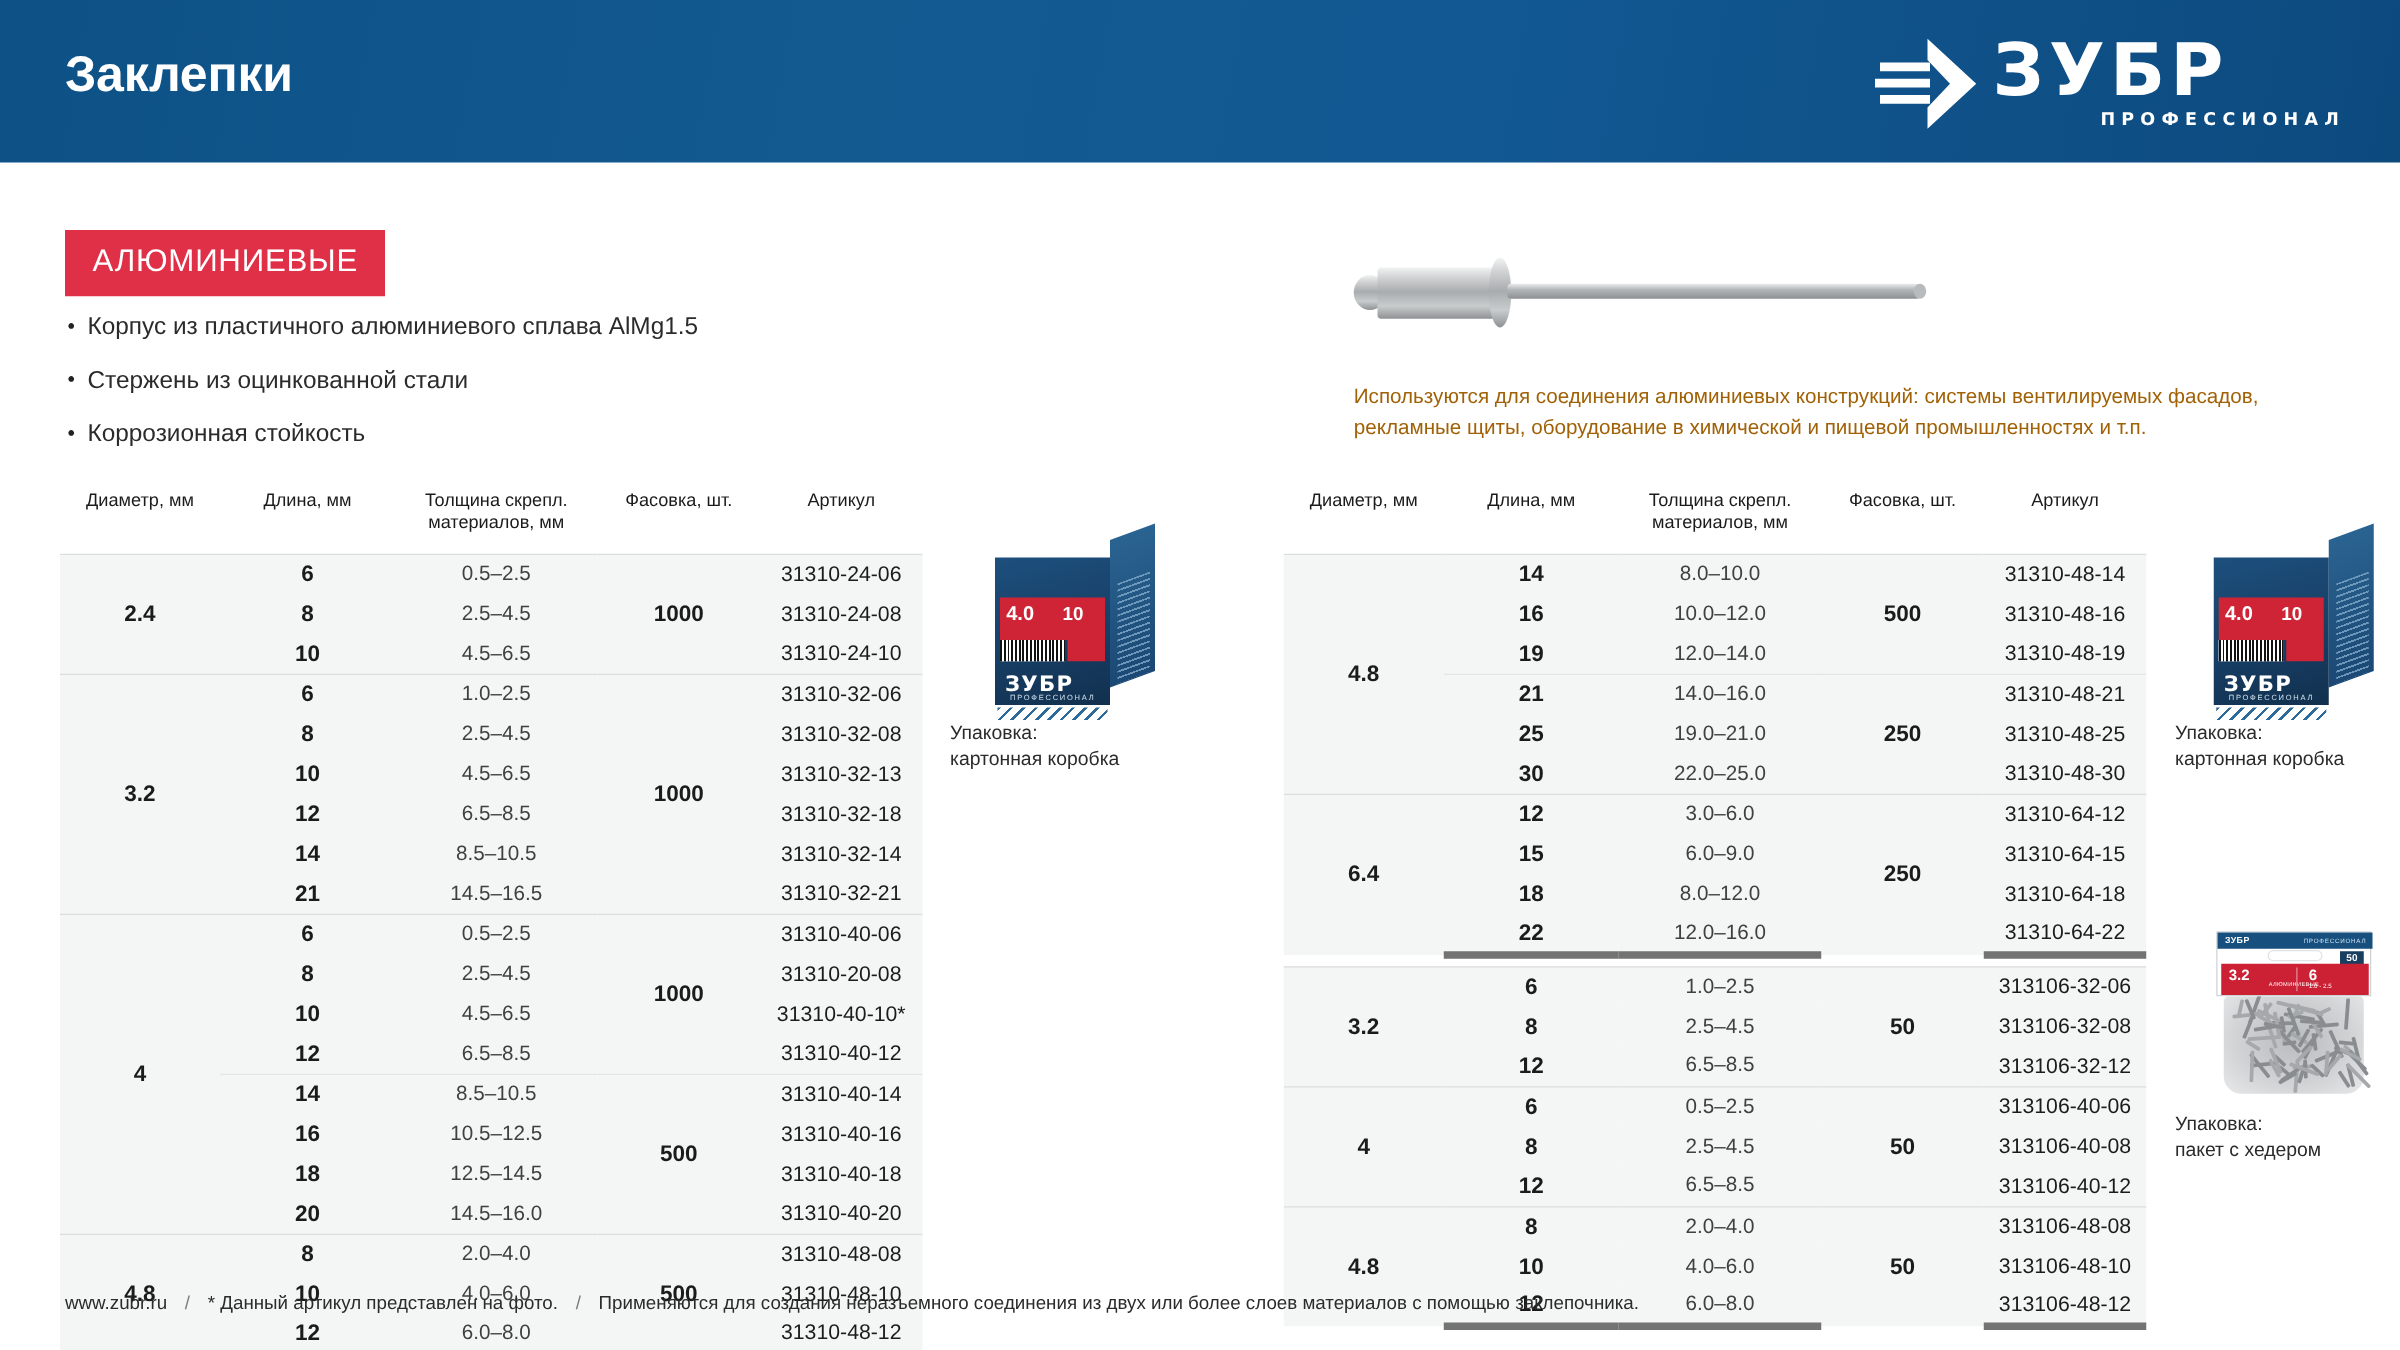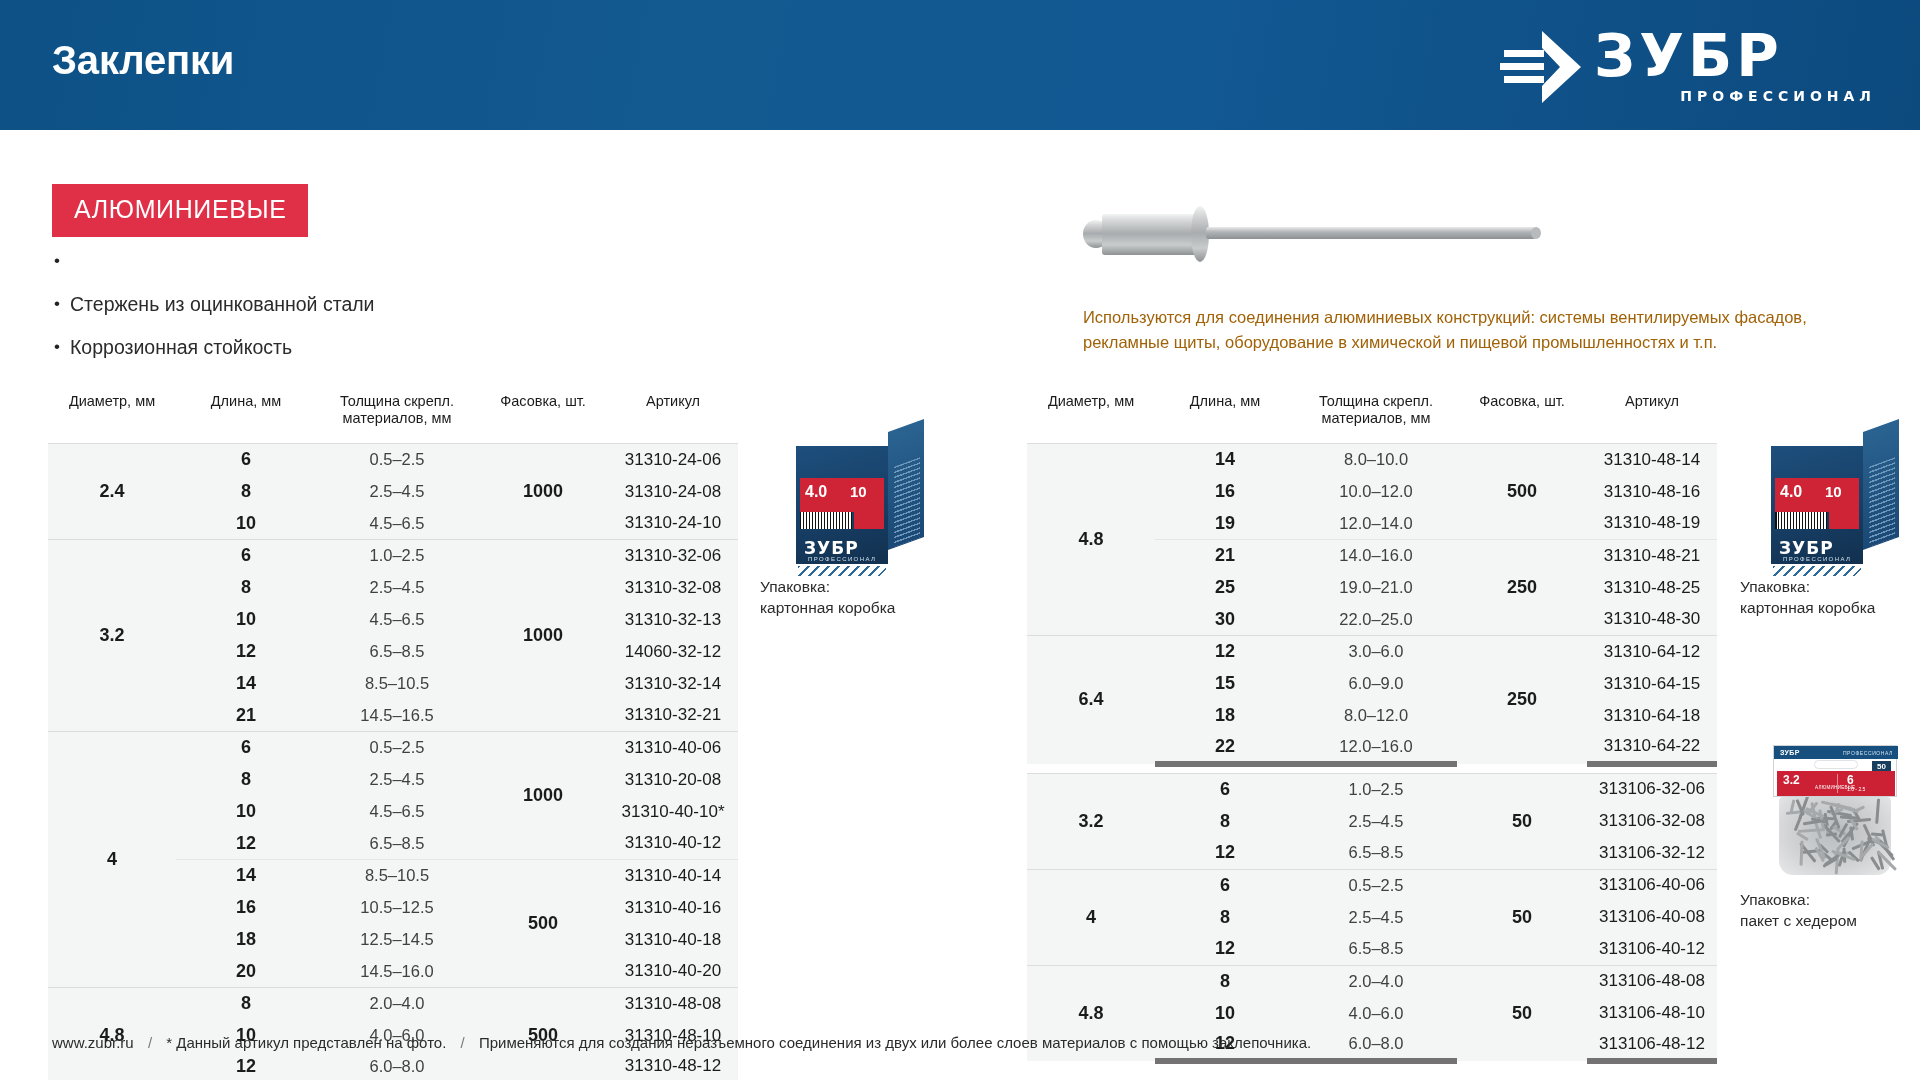--- a/index.html
+++ b/index.html
@@ -170,20 +170,21 @@
       <div class="logo-word">ЗУБР</div>
       <div class="logo-sub">ПРОФЕССИОНАЛ</div>
     </div>
   </div>
 
   <div class="badge">АЛЮМИНИЕВЫЕ</div>
 
   <div class="bullets">
     <div class="bullet">
       <span class="bullet-dot">•</span>
+      <span class="bullet-text">Корпус из пластичного алюминиевого сплава AlMg1.5</span>
     </div>
     <div class="bullet">
       <span class="bullet-dot">•</span>
       <span class="bullet-text">Стержень из оцинкованной стали</span>
     </div>
     <div class="bullet">
       <span class="bullet-dot">•</span>
       <span class="bullet-text">Коррозионная стойкость</span>
     </div>
   </div>
@@ -261,21 +262,21 @@
             <td class="art">31310-32-08</td>
           </tr>
           <tr class="">
             <td class="len">10</td>
             <td class="thk">4.5–6.5</td>
             <td class="art">31310-32-13</td>
           </tr>
           <tr class="">
             <td class="len">12</td>
             <td class="thk">6.5–8.5</td>
-            <td class="art">14060-32-12</td>
+            <td class="art">31310-32-18</td>
           </tr>
           <tr class="">
             <td class="len">14</td>
             <td class="thk">8.5–10.5</td>
             <td class="art">31310-32-14</td>
           </tr>
           <tr class="">
             <td class="len">21</td>
             <td class="thk">14.5–16.5</td>
             <td class="art">31310-32-21</td>

